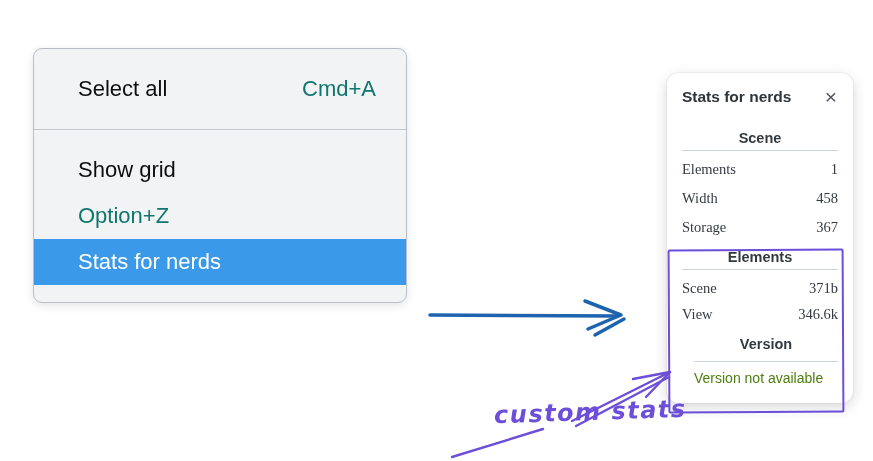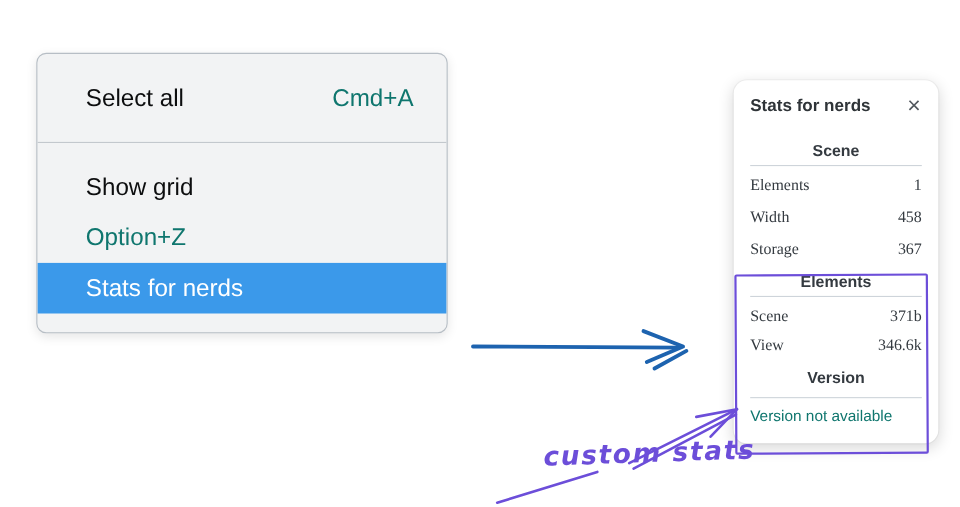--- a/index.html
+++ b/index.html
@@ -44,23 +44,23 @@
     text-align:center; font-weight:bold; font-size:14.5px; color:#343a40;
   }
   .stat-hr { border:0; border-top:1px solid #ced4da; margin:4px 0 2px; }
   .scene-section { margin-top:22px; }
   .scene-section .stat-row { line-height:29px; }
   .scene-section .stat-rows { margin-top:4px; }
   .stat-row { display:flex; justify-content:space-between;font-family:Liberation Serif, serif; }
   .storage-section { margin-top:7px; }
   .storage-section .stat-row { line-height:26px; }
   .storage-section .stat-rows { margin-top:5px; }
-  .version-section { margin-top:9px; }
+  .version-section { margin-top:9px;margin-left:12px; }
   .version-section .stat-hr { margin-top:9px; }
-  .version-note { margin-top:5px; font-size:14px; line-height:22px; color:#0f766e; }
+  .version-note { margin-top:5px; font-size:14px; line-height:22px; color:#4d7c0f; }
 
   
   .arrow-svg { position:absolute; pointer-events:none; }
   .purple-box {
     position:absolute; left:668px; top:249px; width:176px; height:164px;
     border:2px solid #6c4ed9; border-radius:2px; transform:rotate(-0.3deg);
     pointer-events:none;
   }
   .custom-stats-label {
     position:absolute; left:494px; top:398px;

